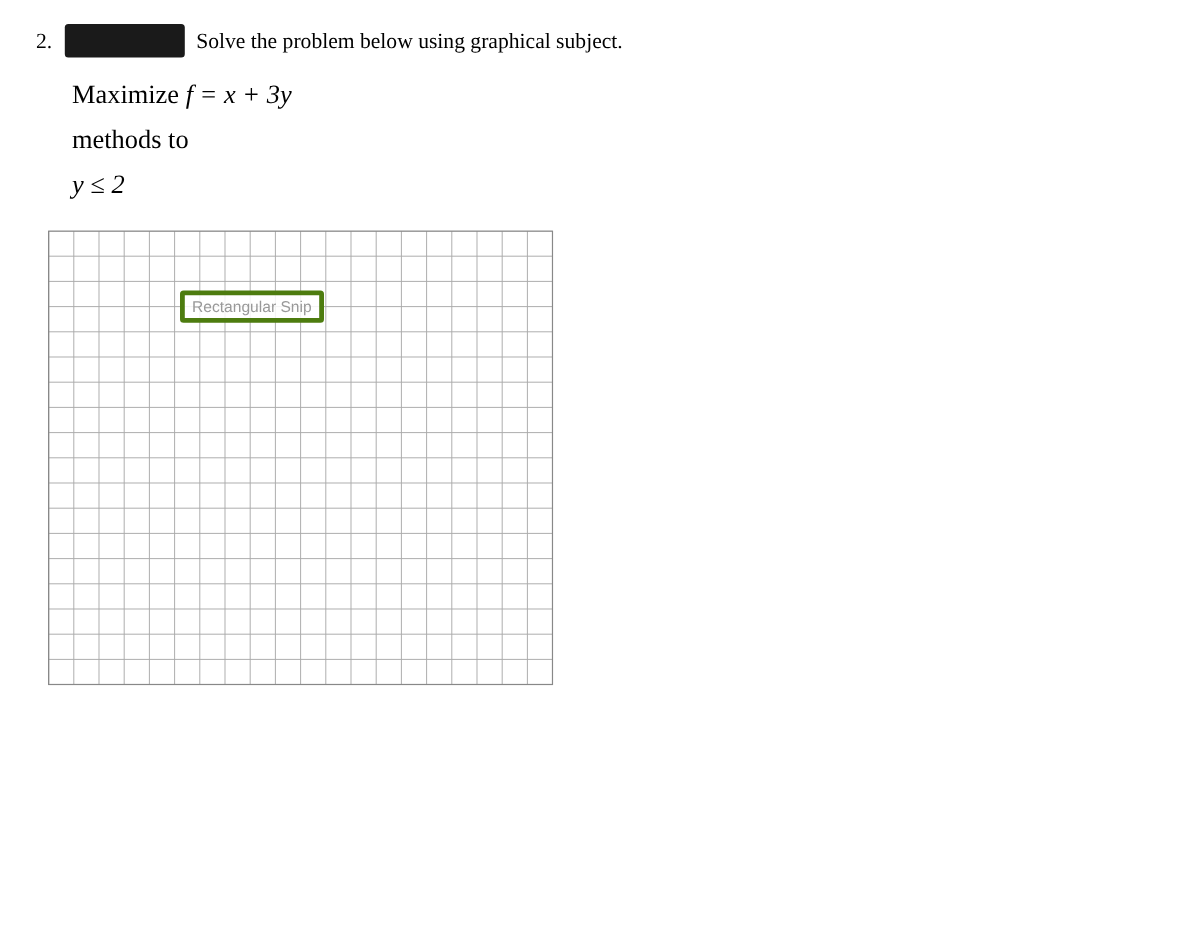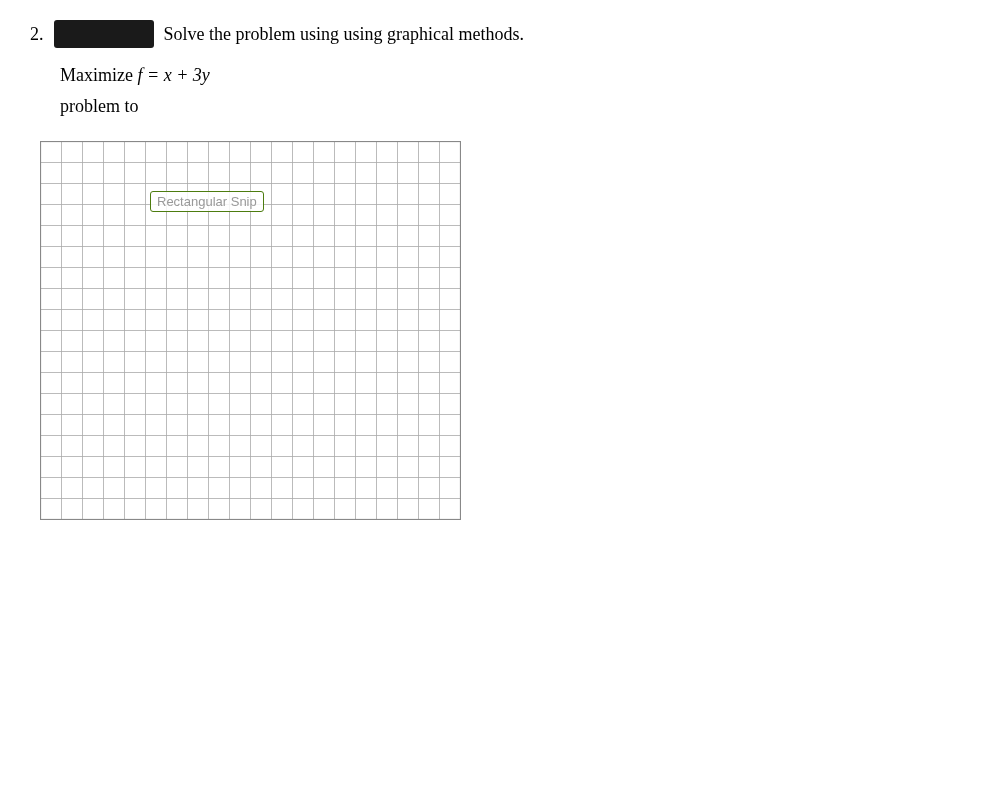--- a/index.html
+++ b/index.html
@@ -48,21 +48,21 @@
     }
 
     .math-content {
       margin-left: 30px;
       margin-top: 4px;
       line-height: 1.7;
     }
 
     .math-line {
       display: block;
-      font-size: 18px;
+      font-size: 22px;
       font-style: italic;
     }
 
     .math-line.normal {
       font-style: normal;
     }
 
     
     .grid-container {
       margin-top: 20px;
@@ -75,46 +75,49 @@
       position: absolute;
       top: 50px;
       left: 110px;
       color: #999;
       font-size: 13px;
       font-style: normal;
       font-family: Arial, sans-serif;
       background: rgba(255,255,255,0.85);
       padding: 2px 6px;
       border-radius: 3px;
-      border: 1px solid #4d7c0f;
+      border: 4px solid #4d7c0f;
     }
 
     .grid-svg {
       display: block;
     }
   </style>
 </head>
 <body>
 
 <div class="problem-container">
 
   <div class="problem-header">
     <span class="problem-number">2.</span>
     <span class="redacted-box"></span>
-    <span class="problem-instruction">Solve the problem using using graphical methods.</span>
+    <span class="problem-instruction">Solve the problem below using graphical subject.</span>
   </div>
 
   <div class="math-content">
 
     <div class="math-line">
       <span style="font-style:normal;">Maximize&nbsp;</span><span><i>f</i> = <i>x</i> + 3<i>y</i></span>
     </div>
 
-    <div class="math-line normal">problem to</div>
+    <div class="math-line normal">methods to</div>
 
+    <div class="math-line">
+      <i>y</i> ≤ 2
+    </div>
   </div>
 
   <div class="grid-container">
     <div class="grid-overlay-label">Rectangular Snip</div>
     <svg class="grid-svg" id="grid-svg" xmlns="http://www.w3.org/2000/svg" width="421" height="379" viewBox="0 0 421 379">
     <path d="M0.5,0.5 L0.5,378.5 M21.5,0.5 L21.5,378.5 M42.5,0.5 L42.5,378.5 M63.5,0.5 L63.5,378.5 M84.5,0.5 L84.5,378.5 M105.5,0.5 L105.5,378.5 M126.5,0.5 L126.5,378.5 M147.5,0.5 L147.5,378.5 M168.5,0.5 L168.5,378.5 M189.5,0.5 L189.5,378.5 M210.5,0.5 L210.5,378.5 M231.5,0.5 L231.5,378.5 M252.5,0.5 L252.5,378.5 M273.5,0.5 L273.5,378.5 M294.5,0.5 L294.5,378.5 M315.5,0.5 L315.5,378.5 M336.5,0.5 L336.5,378.5 M357.5,0.5 L357.5,378.5 M378.5,0.5 L378.5,378.5 M399.5,0.5 L399.5,378.5 M420.5,0.5 L420.5,378.5 M0.5,0.5 L420.5,0.5 M0.5,21.5 L420.5,21.5 M0.5,42.5 L420.5,42.5 M0.5,63.5 L420.5,63.5 M0.5,84.5 L420.5,84.5 M0.5,105.5 L420.5,105.5 M0.5,126.5 L420.5,126.5 M0.5,147.5 L420.5,147.5 M0.5,168.5 L420.5,168.5 M0.5,189.5 L420.5,189.5 M0.5,210.5 L420.5,210.5 M0.5,231.5 L420.5,231.5 M0.5,252.5 L420.5,252.5 M0.5,273.5 L420.5,273.5 M0.5,294.5 L420.5,294.5 M0.5,315.5 L420.5,315.5 M0.5,336.5 L420.5,336.5 M0.5,357.5 L420.5,357.5 M0.5,378.5 L420.5,378.5 " stroke="#aaaaaa" stroke-width="0.8" fill="none"></path>
         <rect x="0.5" y="0.5" width="420" height="378" stroke="#888888" stroke-width="1.2" fill="none"></rect>
       </svg>
   </div>
 

